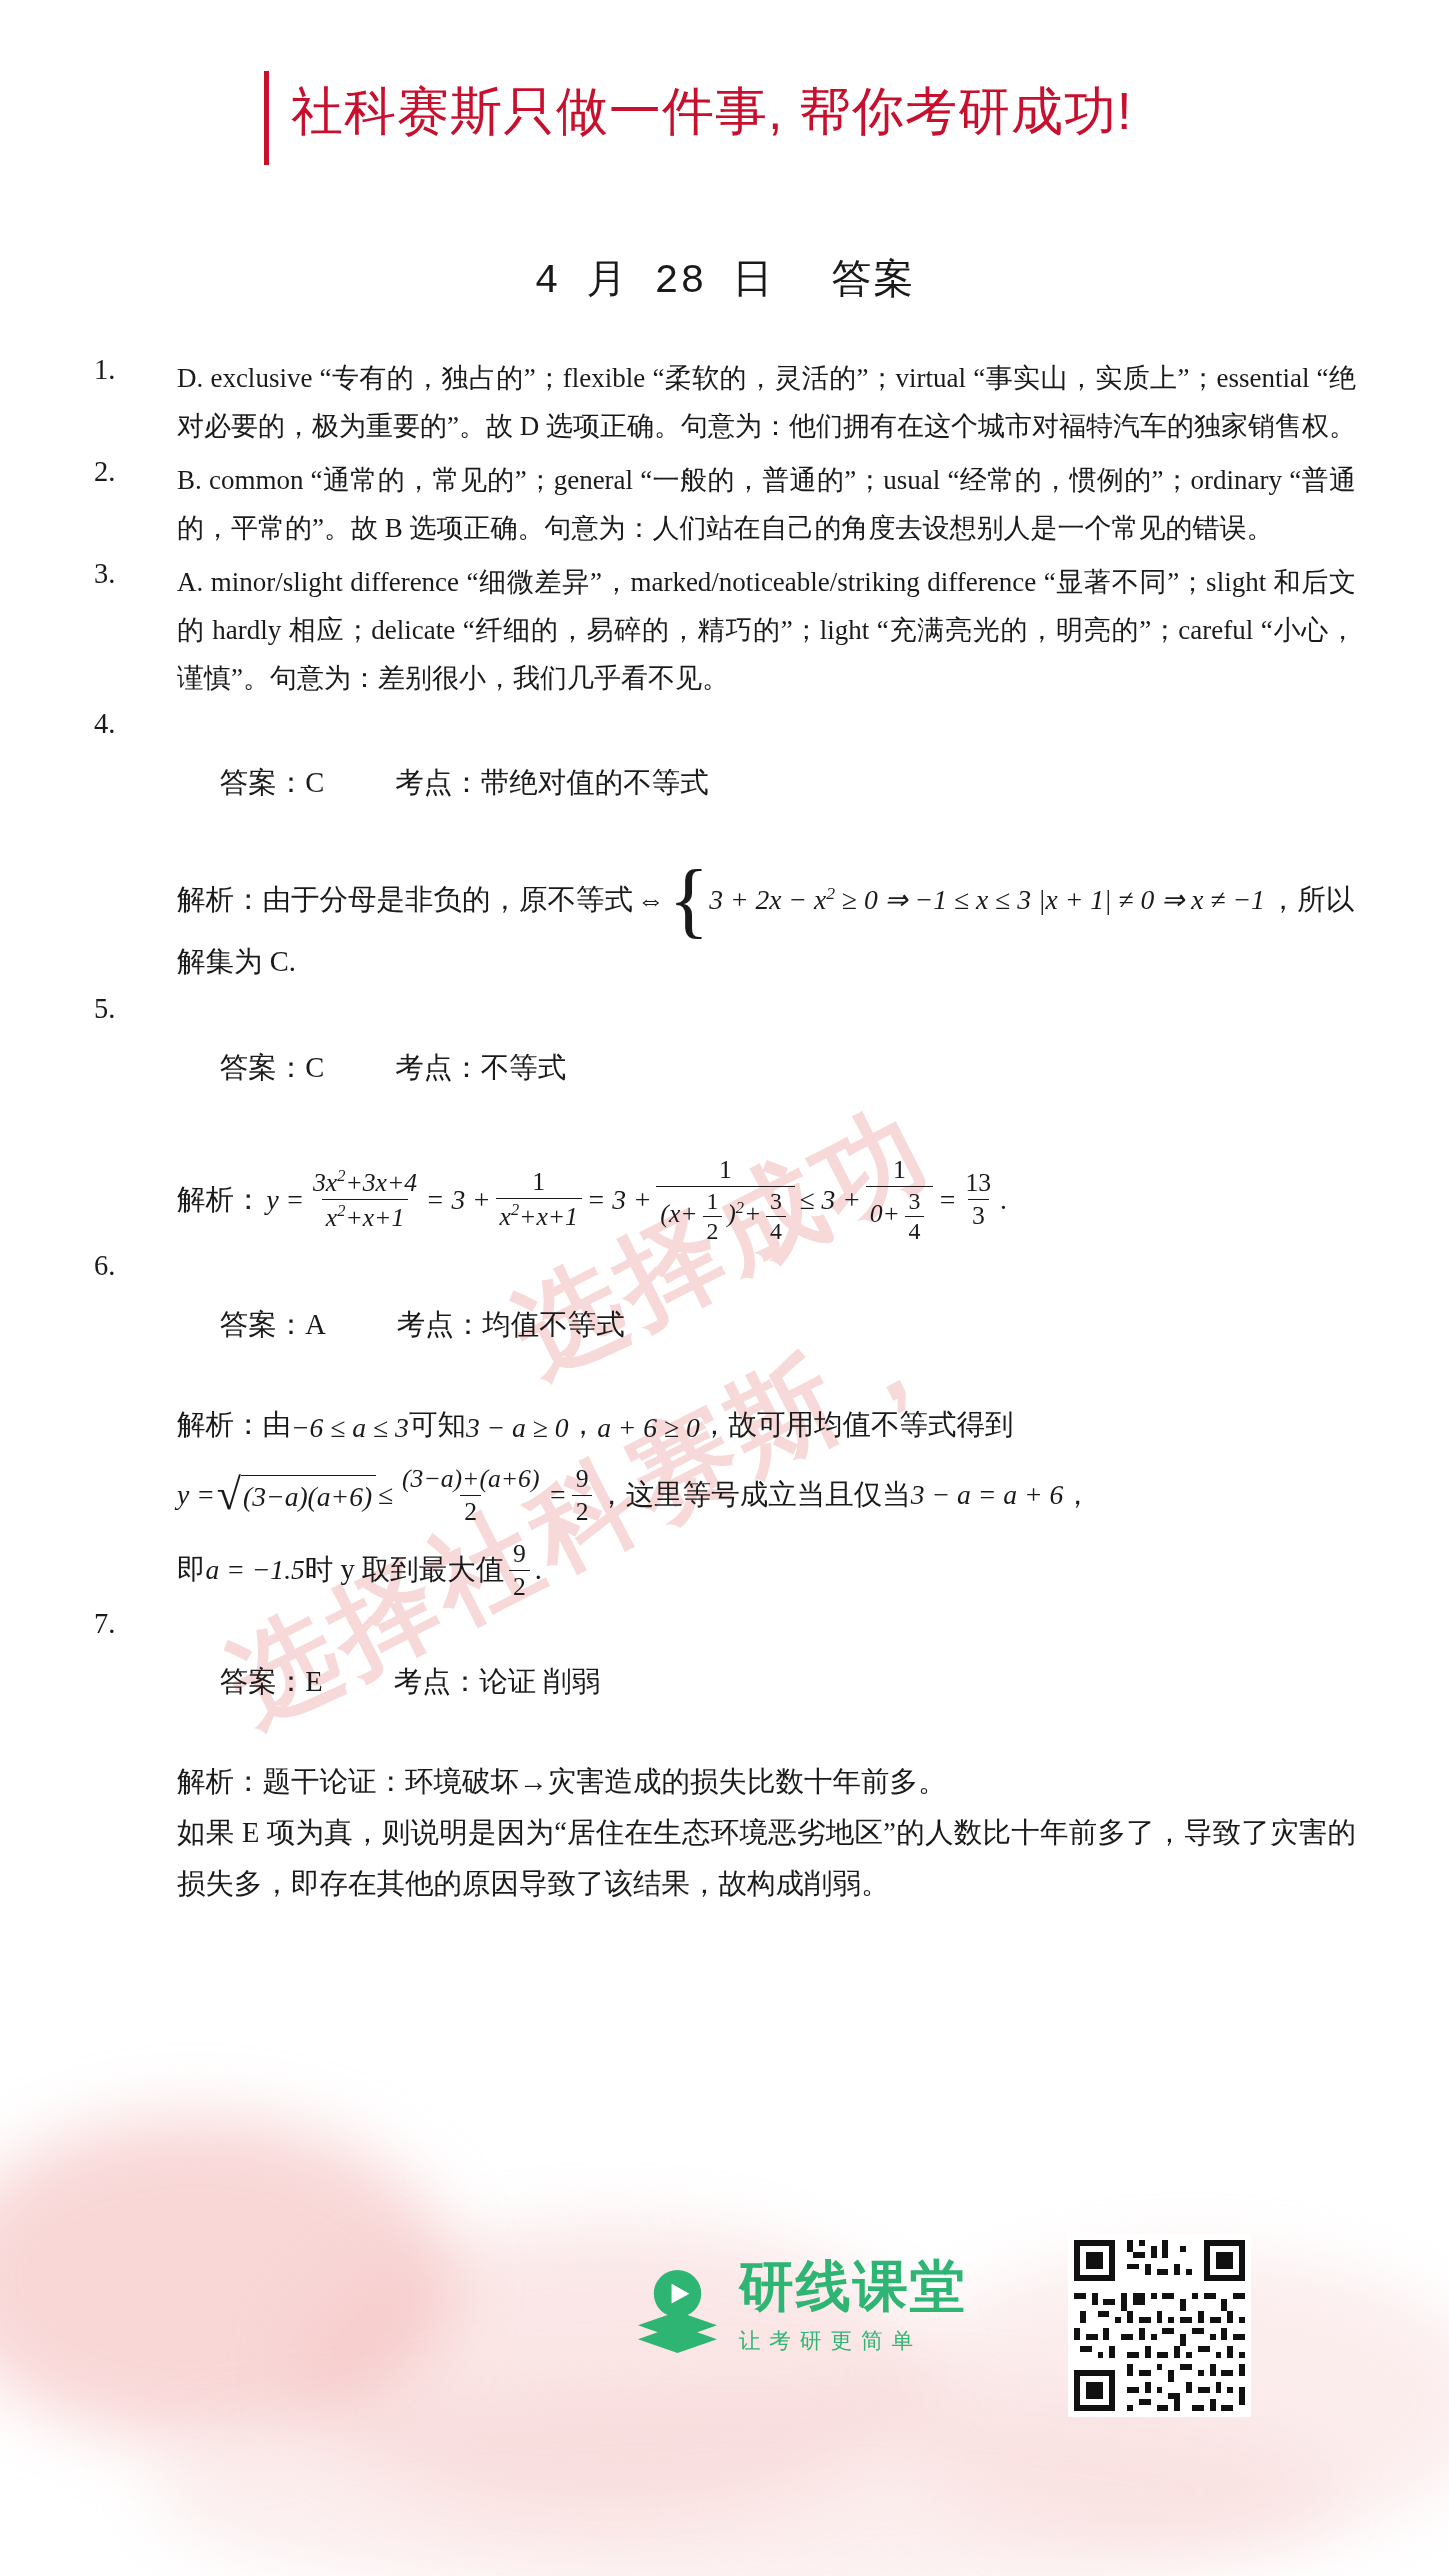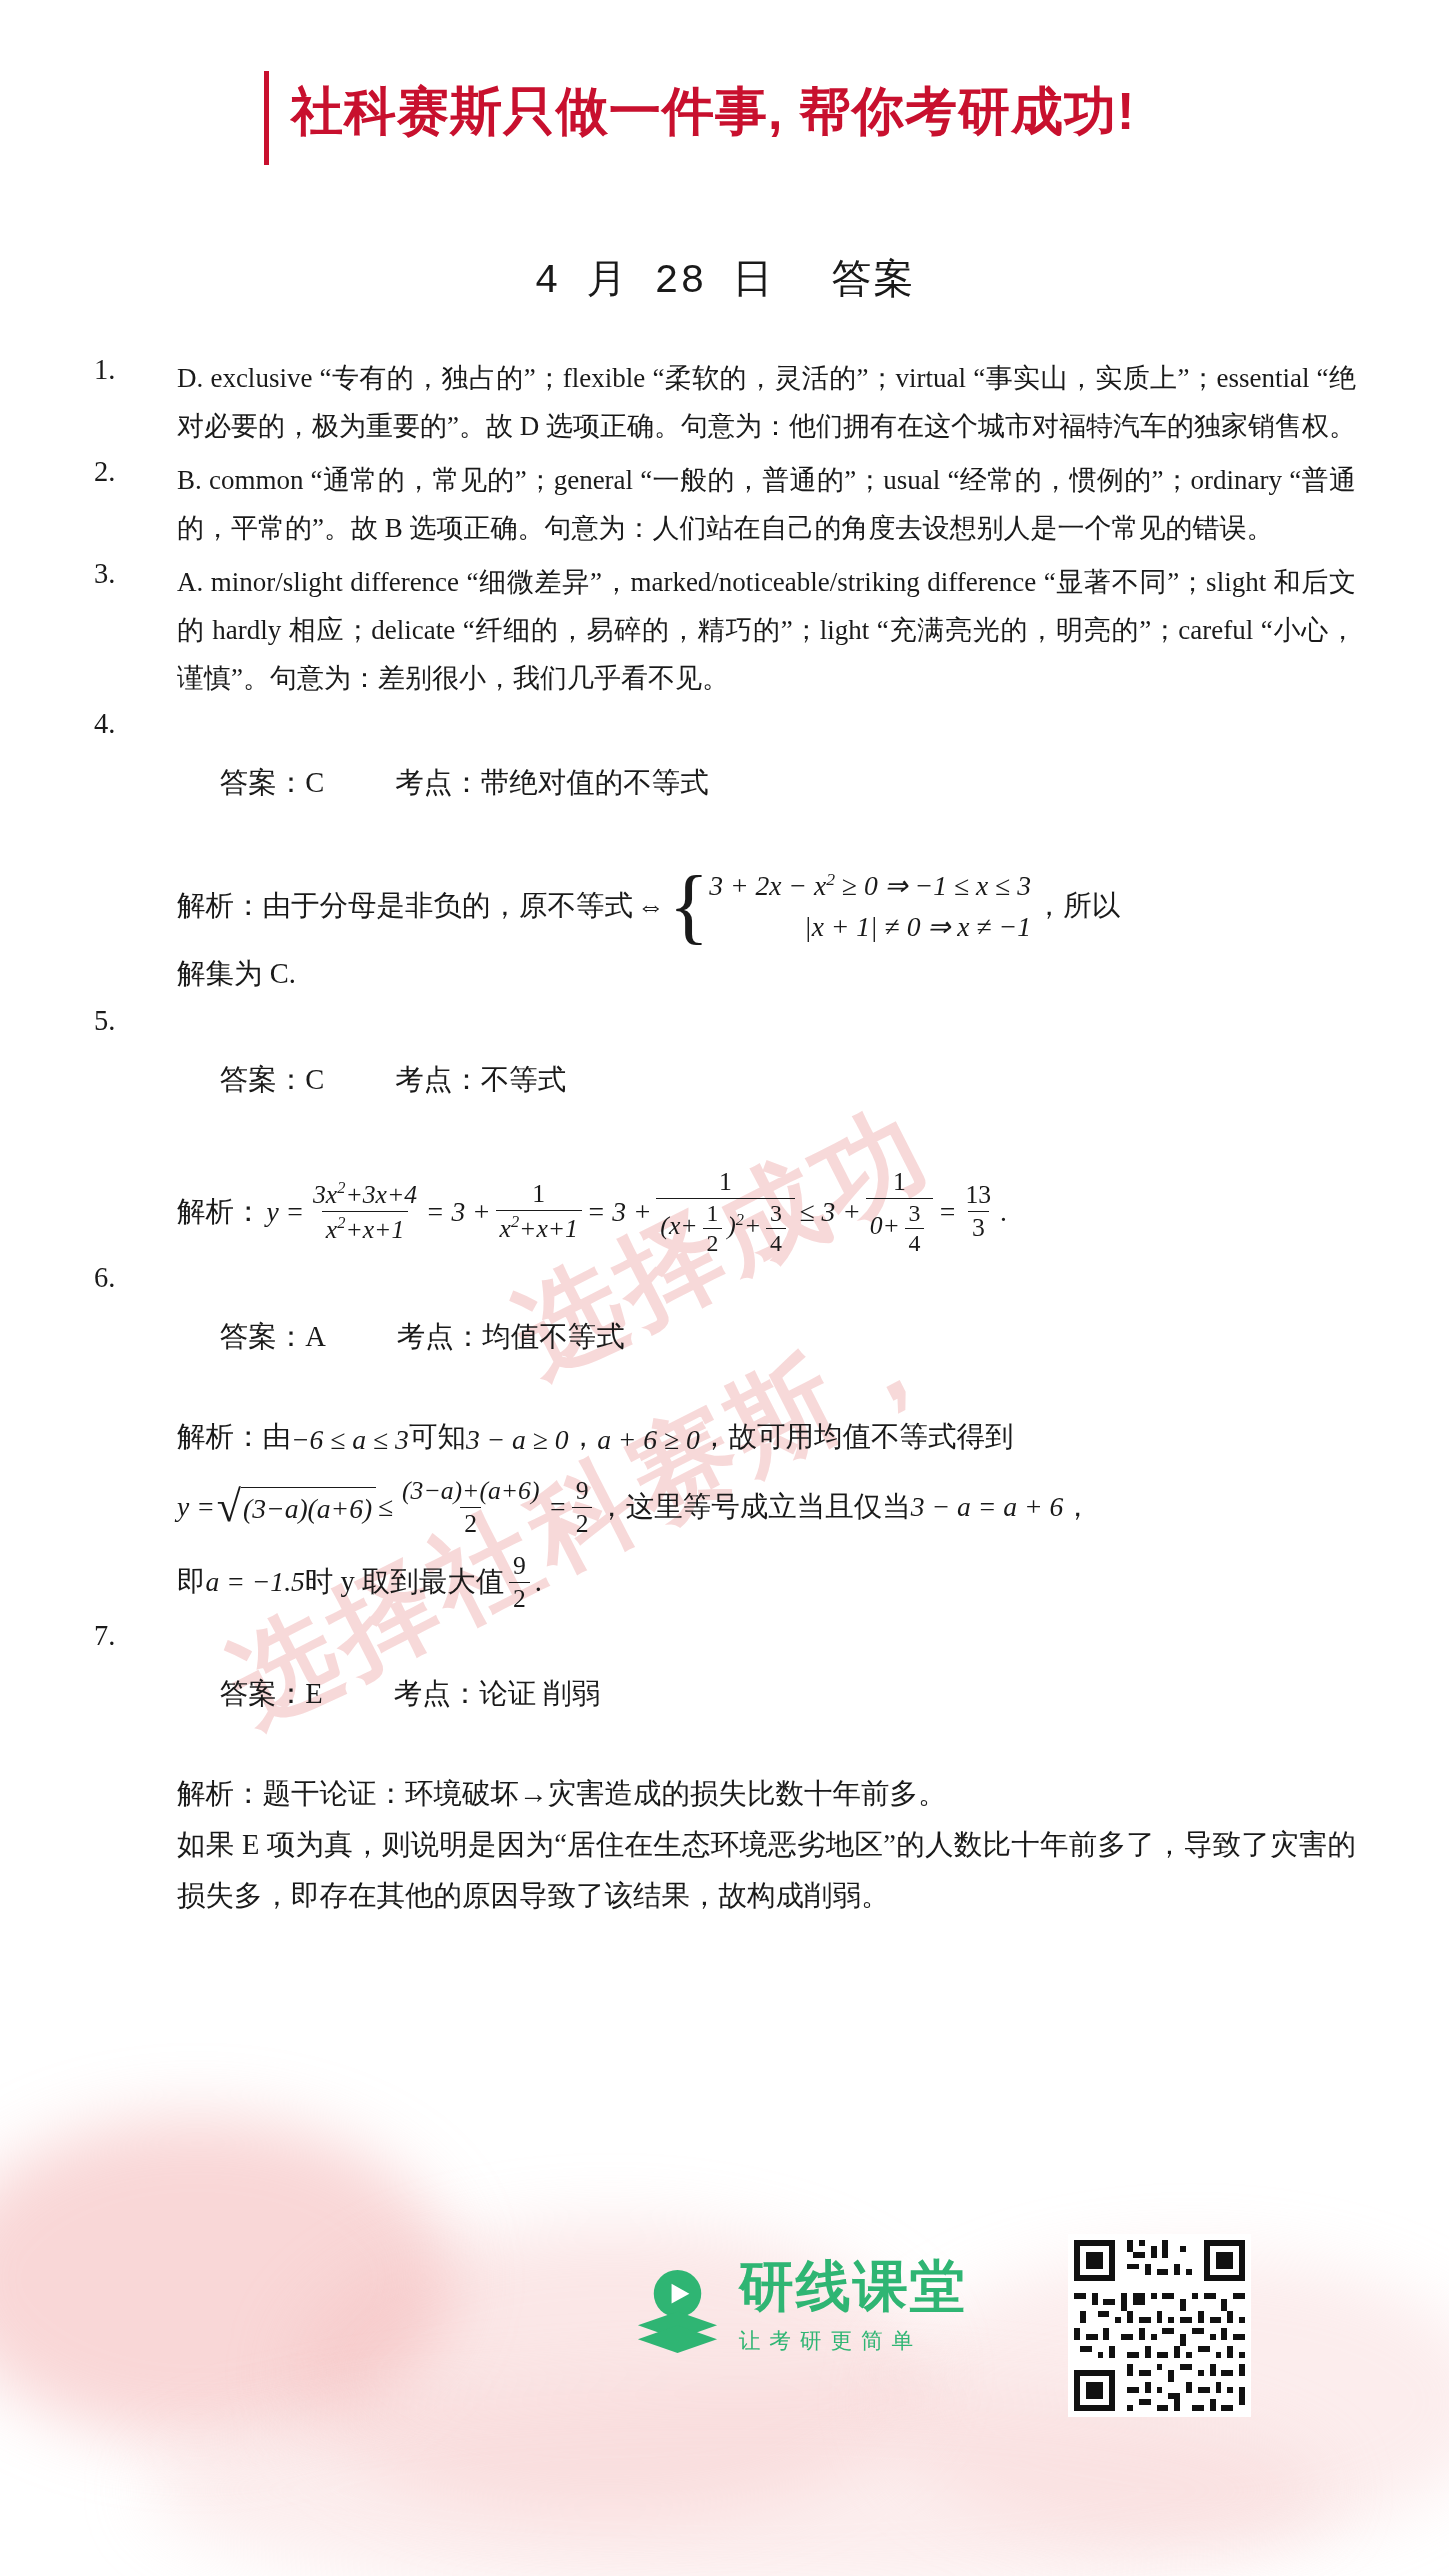--- a/index.html
+++ b/index.html
@@ -90,21 +90,21 @@
     width: 4.9px;
     height: 94px;
     background: #c8102e;
   }
   .header-title {
     position: absolute;
     left: 291px;
     top: 77px;
     font-family: "Liberation Sans", sans-serif;
     font-size: 52px;
-    font-weight: bold;
+    font-weight: normal;
     color: #c8102e;
     letter-spacing: 1px;
     white-space: nowrap;
   }
 
   
   .doc-title {
     position: absolute;
     left: 0;
     top: 251px;
@@ -197,21 +197,21 @@
     display: inline-flex;
     align-items: center;
     margin: 0 3.9px;
   }
   .brace .bchar {
     font-size: 85px;
     font-style: normal;
     line-height: 0.72;
     font-family: "Liberation Serif", serif;
   }
-  .brace .rows { display: inline-flex; flex-direction: column; gap: 7px; text-align: right; }
+  .brace .rows { display: inline-flex; flex-direction: row; gap: 7px; text-align: right; }
   .math-block {
     margin: 11.8px 0 5.9px 0;
     display: flex;
     align-items: center;
     font-size: 28.5px;
   }
   .math-block .lbl { margin-right: 3.9px; }
 
   
   .footer {

